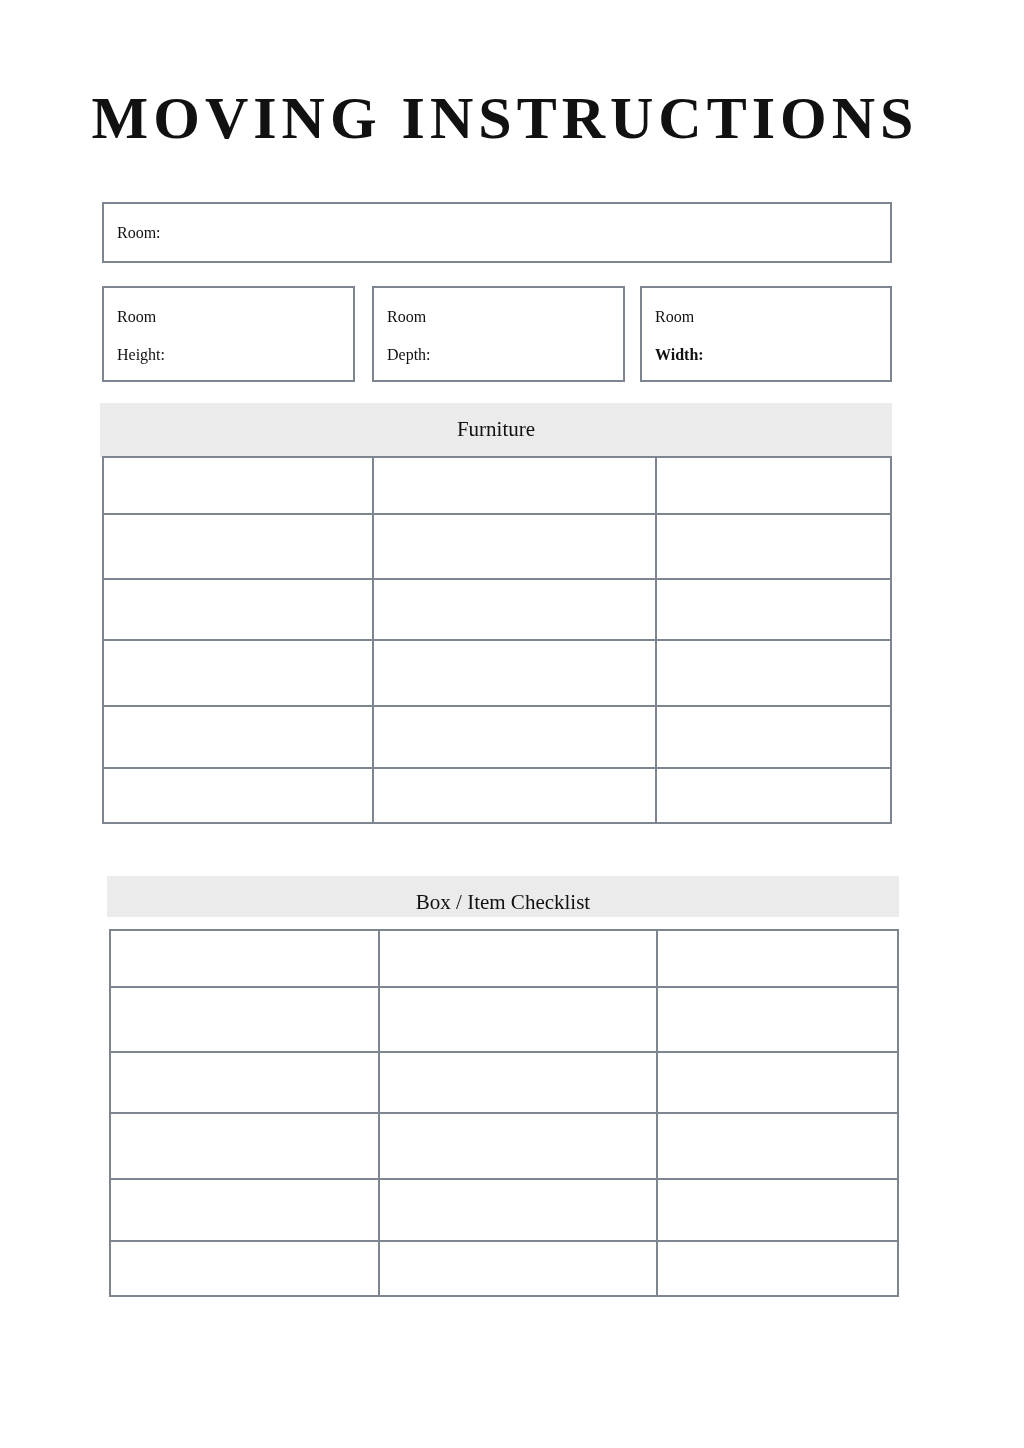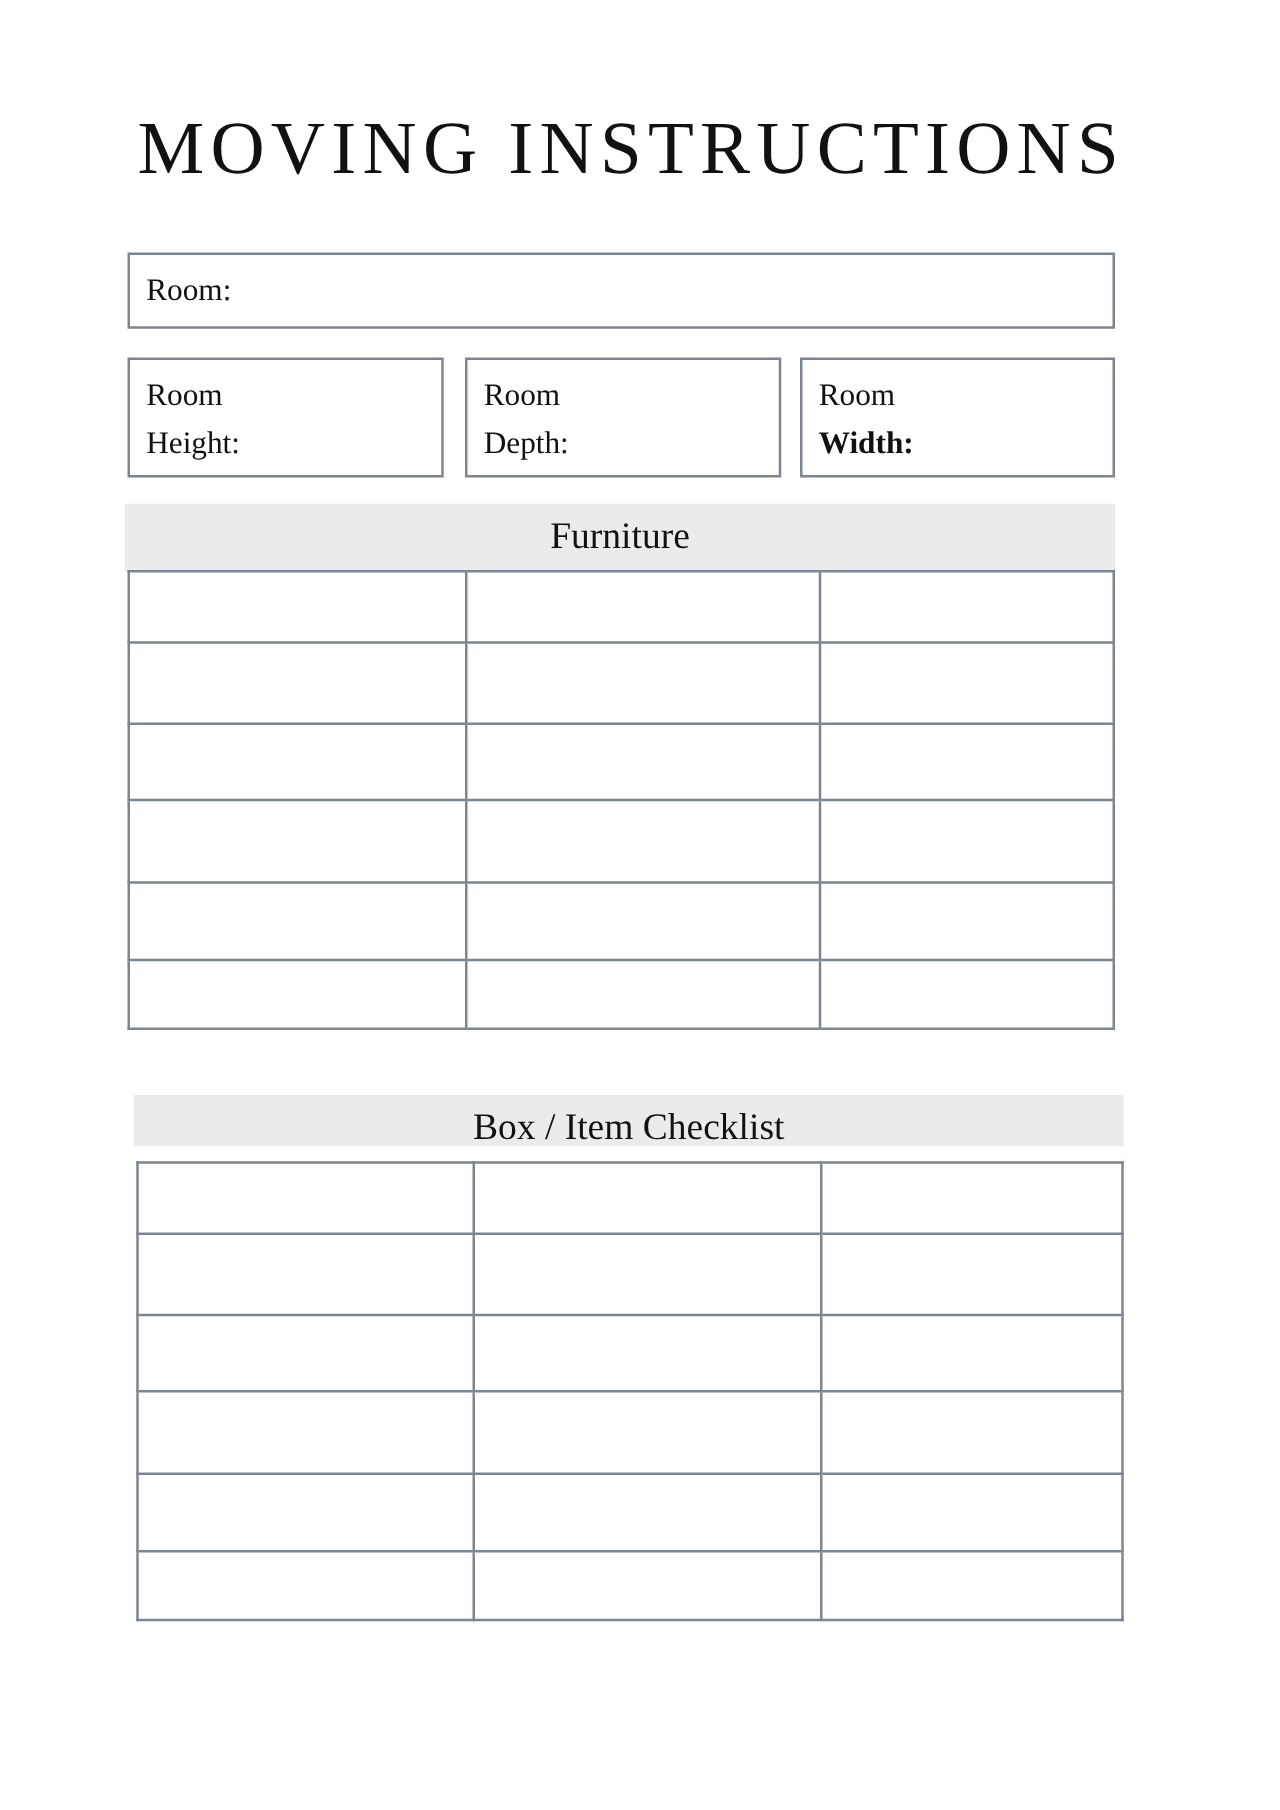--- a/index.html
+++ b/index.html
@@ -1,23 +1,23 @@
 <!DOCTYPE html>
 <html><head>
   <meta charset="utf-8">
   <style>
     html, body { margin:0; padding:0; background:#ffffff; }
     body { width:1024px; height:1448px; position:relative; overflow:hidden;
       font-family:"Liberation Serif","DejaVu Serif",serif; color:#111; }
     .title { position:absolute; left:0; top:84px; width:1010px; text-align:center;
-      font-size:60px; letter-spacing:5px; font-weight:normal; margin:0; }
+      font-size:60px; letter-spacing:5px; font-weight:bold; margin:0; }
     .box { position:absolute; border:2px solid #7d8591; box-sizing:border-box; background:#fff; }
-    .box .lbl { position:absolute; left:13px; font-size:25px; line-height:38px; }
+    .box .lbl { position:absolute; left:13px; font-size:16px; line-height:38px; }
     .section-header { position:absolute; background:#ebebeb; text-align:center;
-      font-size:30px; box-sizing:border-box; }
+      font-size:21px; box-sizing:border-box; }
     table.grid { position:absolute; border-collapse:collapse; box-sizing:border-box; }
     table.grid td { border:2px solid #7d8591; padding:0; }
   </style>
 </head>
 <body>
 
 <h1 class="title">MOVING INSTRUCTIONS</h1>
 
 <div class="box" style="left:102px;top:202px;width:790px;height:61px;">
   <span class="lbl" style="top:10px;">Room:</span>

